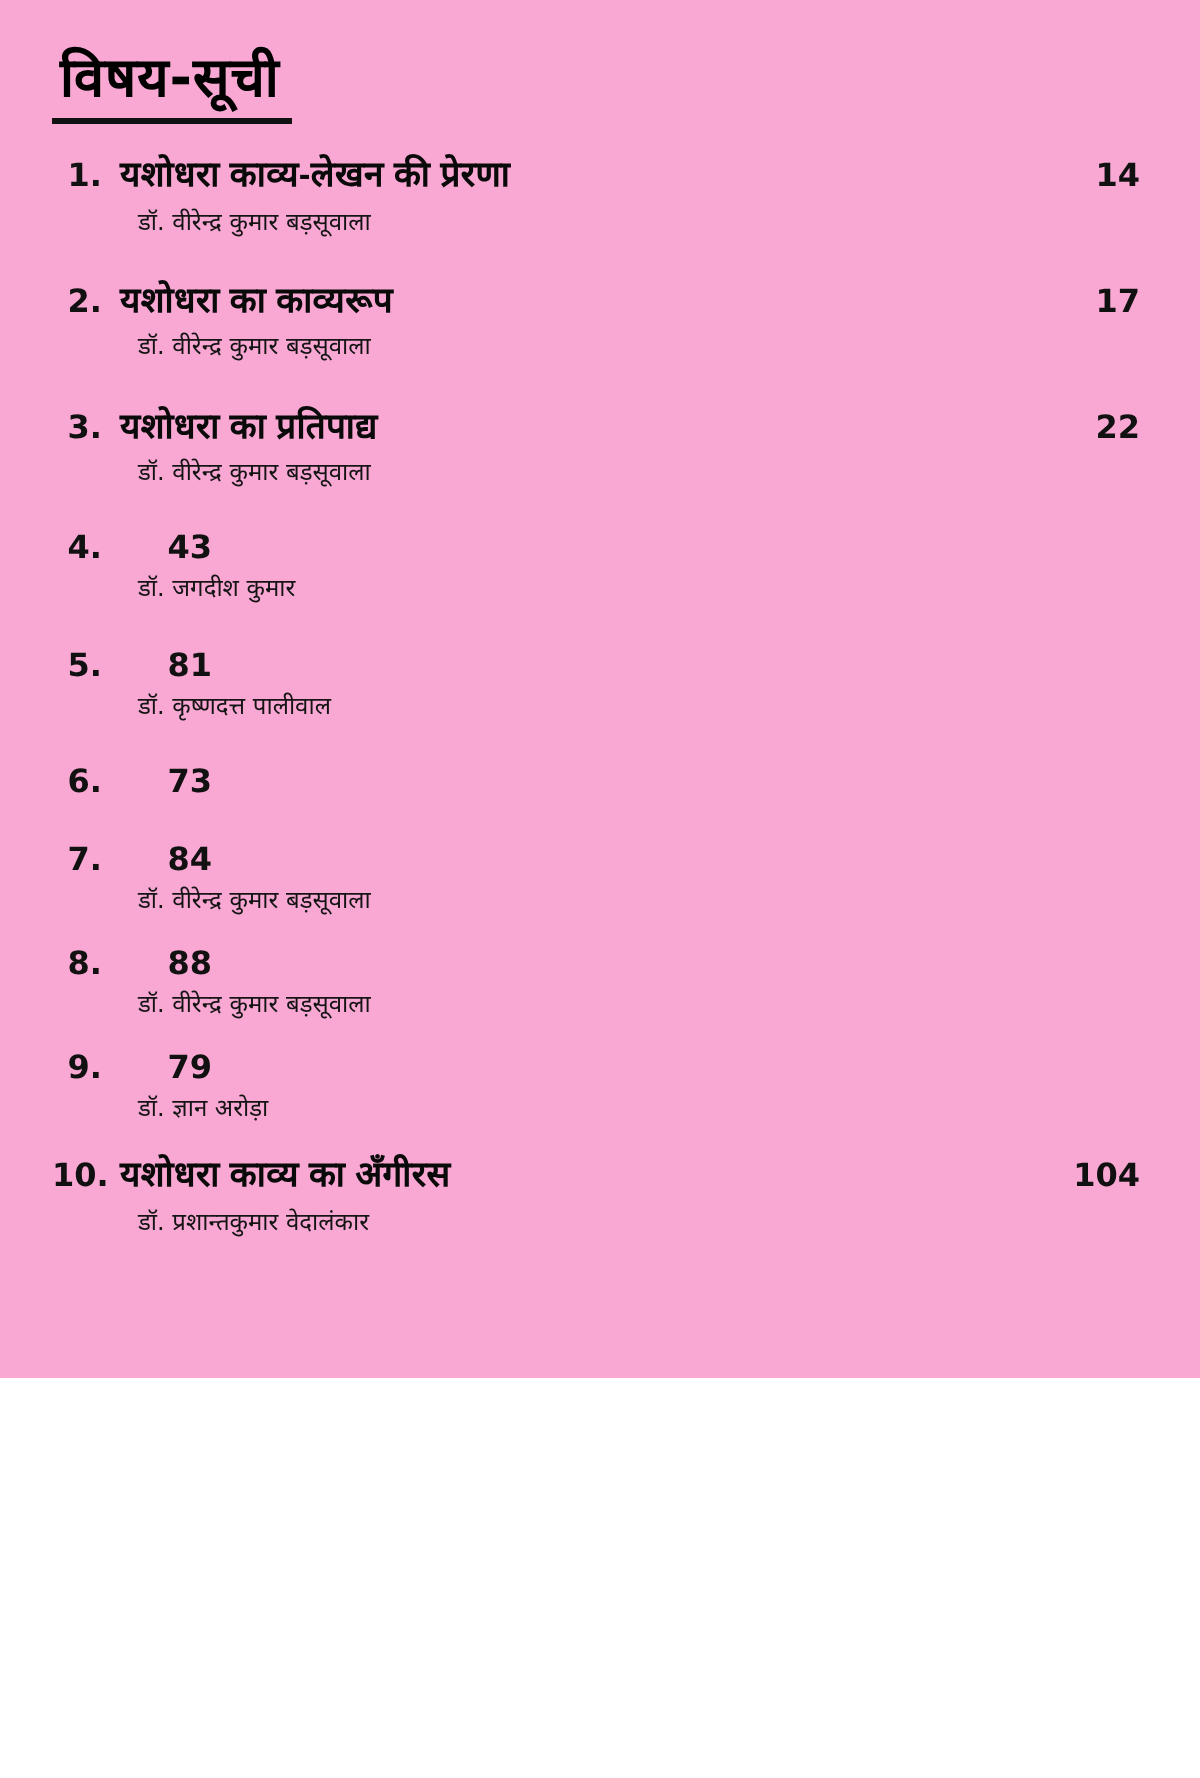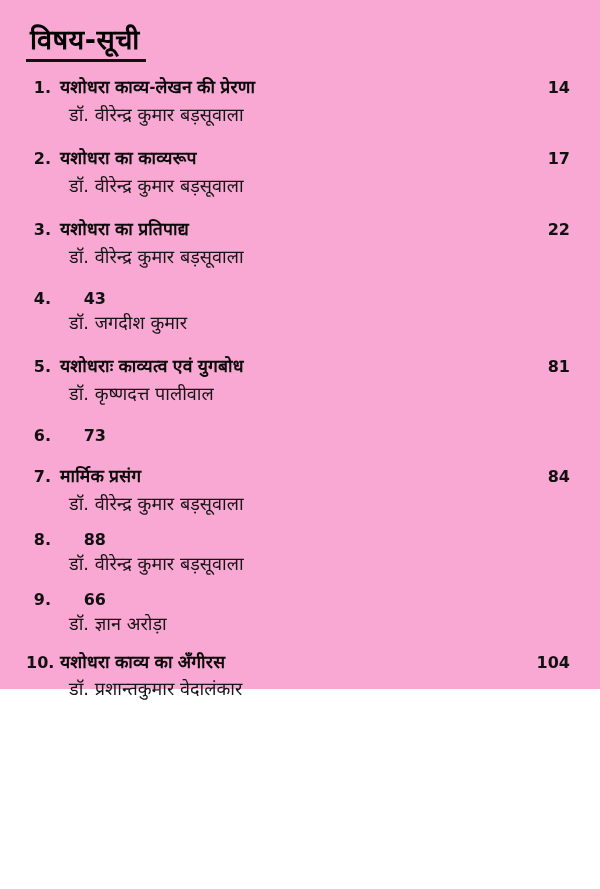--- a/index.html
+++ b/index.html
@@ -75,21 +75,21 @@
     text-align: right;
     font-family: "DejaVu Sans", "Liberation Sans", sans-serif;
     font-size: 16px;
     font-weight: bold;
     color: #111;
   }
   .entry-author {
     margin: 3px 0 0 0;
     padding-left: 43px;
     font-family: "DejaVu Sans", "Liberation Sans", sans-serif;
-    font-size: 18px;
+    font-size: 12px;
     font-weight: normal;
     color: #141414;
     line-height: 1.35;
   }
   .gap-lg { margin-bottom: 20px; }
   .gap-md { margin-bottom: 14px; }
   .gap-sm { margin-bottom: 9px; }
 </style>
 </head>
 <body>
@@ -133,54 +133,52 @@
       <div class="entry-main">
         <span class="entry-num">4.</span>
         <span class="entry-page">43</span>
       </div>
       <div class="entry-author">डॉ. जगदीश कुमार</div>
     </li>
 
     <li class="entry gap-lg">
       <div class="entry-main">
         <span class="entry-num">5.</span>
-        <span class="entry-title">यशोधराः काव्यत्व एवं युगबोध</span>
         <span class="entry-page">81</span>
       </div>
       <div class="entry-author">डॉ. कृष्णदत्त पालीवाल</div>
     </li>
 
     <li class="entry gap-lg">
       <div class="entry-main">
         <span class="entry-num">6.</span>
         <span class="entry-page">73</span>
       </div>
     </li>
 
     <li class="entry gap-md">
       <div class="entry-main">
         <span class="entry-num">7.</span>
-        <span class="entry-title">मार्मिक प्रसंग</span>
         <span class="entry-page">84</span>
       </div>
       <div class="entry-author">डॉ. वीरेन्द्र कुमार बड़सूवाला</div>
     </li>
 
     <li class="entry gap-md">
       <div class="entry-main">
         <span class="entry-num">8.</span>
         <span class="entry-page">88</span>
       </div>
       <div class="entry-author">डॉ. वीरेन्द्र कुमार बड़सूवाला</div>
     </li>
 
     <li class="entry gap-md">
       <div class="entry-main">
         <span class="entry-num">9.</span>
-        <span class="entry-page">66</span>
+        <span class="entry-page">79</span>
       </div>
       <div class="entry-author">डॉ. ज्ञान अरोड़ा</div>
     </li>
 
     <li class="entry gap-sm">
       <div class="entry-main">
         <span class="entry-num">10.</span>
         <span class="entry-title">यशोधरा काव्य का अँगीरस</span>
         <span class="entry-page">104</span>
       </div>

